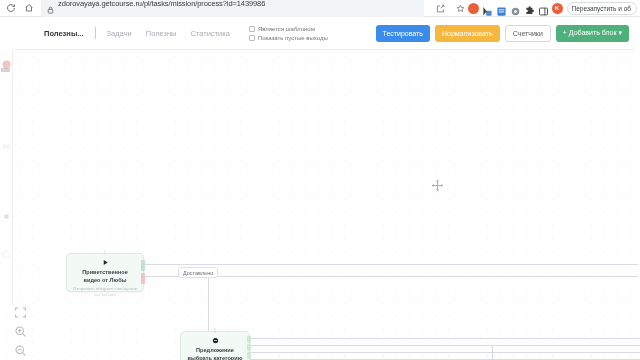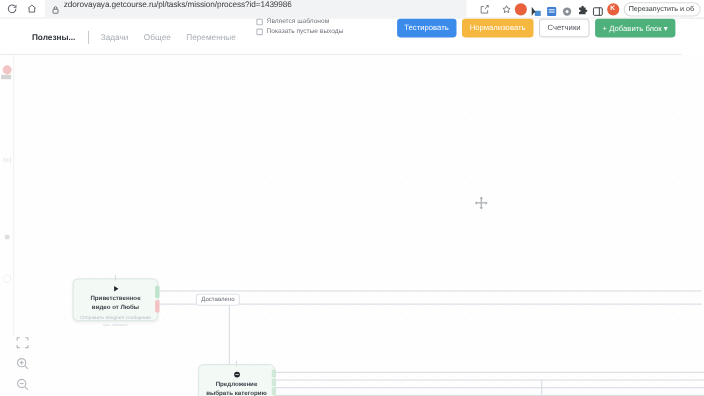--- a/index.html
+++ b/index.html
@@ -37,23 +37,23 @@
   .ext-icon { width: 11px; height: 11px; border-radius: 2px; display:block; }
   .profile-pill {
     height: 13px; border: 1px solid #dadce0; border-radius: 7px;
     display: flex; align-items: center; padding: 0 5px 0 4px;
     font-size: 6.5px; color: #3c4043; white-space: nowrap;
     overflow: hidden; max-width: 72px; flex: 0 0 auto; margin-right: 3px;
   }
 
   
   .app-toolbar {
-    position: absolute; left: 0; top: 17px; width: 620px; height: 33px;
+    position: absolute; left: 15px; top: 17px; width: 620px; height: 33px;
     background: #ffffff; border-bottom: 1px solid #ececec;
-    display: flex; align-items: flex-start; padding: 0 6px 0 22px;
+    display: flex; align-items: center; padding: 0 6px 0 22px;
   }
   .tabs { display: flex; align-items: center; gap: 0; flex: 0 0 auto; }
   .tab {
     font-size: 7.5px; color: #a8acb3; padding: 0 7px; white-space: nowrap;
     line-height: 33px; cursor: pointer;
   }
   .tab.active { color: #2f3338; font-weight: 600; }
   .tab-sep { width: 1px; height: 12px; background: #c9ccd1; margin: 0 4px; }
 
   .checks {
@@ -242,22 +242,22 @@
     <span>Перезапустить и об</span>
   </div>
 </div>
 
 <div class="app-toolbar">
 
   <div class="tabs">
     <div class="tab active">Полезны...</div>
     <div class="tab-sep"></div>
     <div class="tab">Задачи</div>
-    <div class="tab">Общее</div>
-    <div class="tab">Переменные</div>
+    <div class="tab">Полезны</div>
+    <div class="tab">Статистика</div>
   </div>
 
   <div class="checks">
     <label class="check-row">
       <span class="cbox"></span>
       <span class="check-label">Является шаблоном</span>
     </label>
     <label class="check-row">
       <span class="cbox"></span>
       <span class="check-label">Показать пустые выходы</span>

